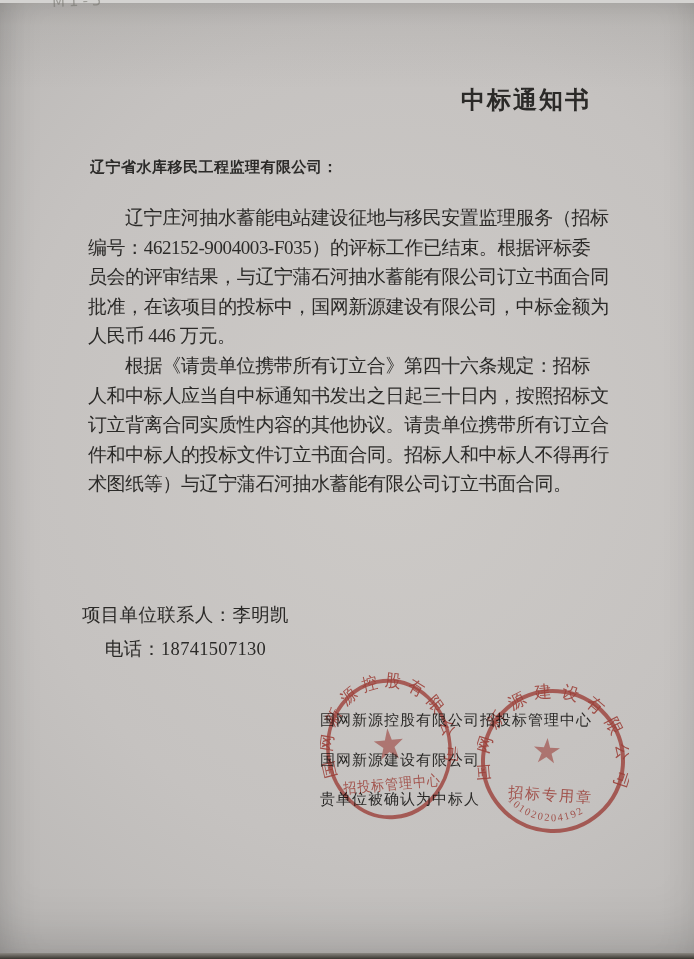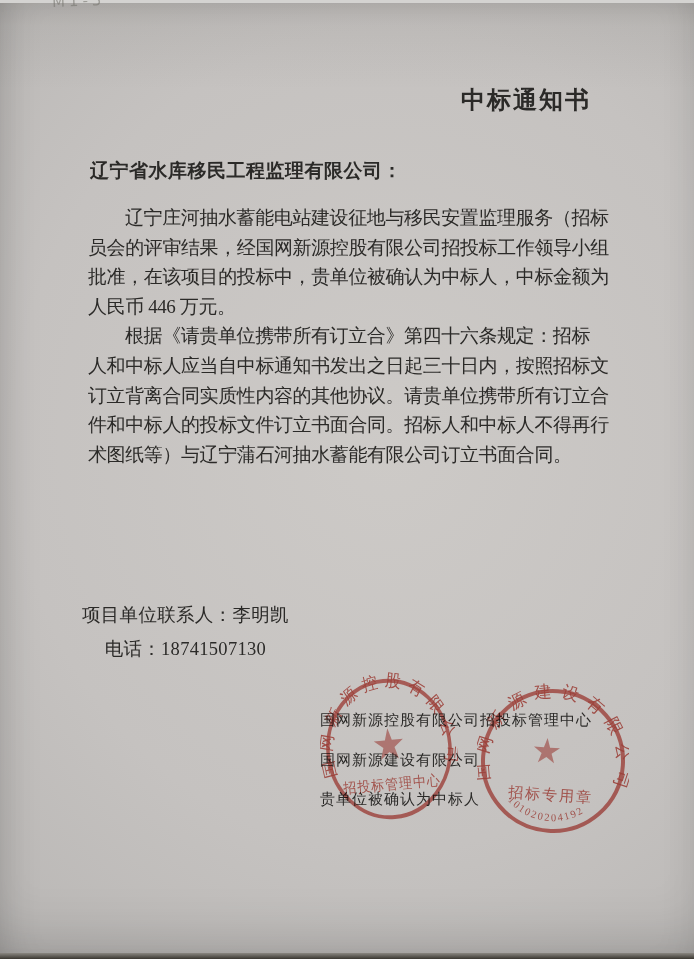--- a/index.html
+++ b/index.html
@@ -26,21 +26,21 @@
     font-family:"DejaVu Sans",sans-serif; font-size:15px;
     color:#73726b; opacity:.55; letter-spacing:4px;
     transform:rotate(-2deg);
   }
   .doc-title {
     position:absolute; top:84px; left:86px; width:505px;
     text-align:right; font-size:24px; font-weight:600; letter-spacing:2px;
   }
   .recipient {
     position:absolute; top:158px; left:90px;
-    font-size:19px; font-weight:bold; letter-spacing:.5px;
+    font-size:15px; font-weight:bold; letter-spacing:.5px;
   }
   .body-block {
     position:absolute; top:195px; left:88px; width:512px;
     font-size:19px; line-height:29.6px; letter-spacing:-0.4px;margin-top:8px;
   }
   .body-line { white-space:nowrap; }
   .body-line.indent { text-indent:37px; }
   .contact {
     position:absolute; top:598px; left:82px;
     font-size:18.5px; line-height:34px; letter-spacing:.3px;text-align:center;
@@ -62,22 +62,23 @@
   <div class="top-strip"></div>
 
   <div class="pencil-note">M1-5</div>
 
   <div class="doc-title">中标通知书</div>
 
   <div class="recipient">辽宁省水库移民工程监理有限公司：</div>
 
   <div class="body-block">
     <div class="body-line indent">辽宁庄河抽水蓄能电站建设征地与移民安置监理服务（招标</div>
-    <div class="body-line">员会的评审结果，经国网新源控股有限公司招投标工作领导小组</div>
-    <div class="body-line">批准，在该项目的投标中，贵单位被确认为中标人，中标金额为</div>
+    <div class="body-line">编号：462152-9004003-F035）的评标工作已结束。根据评标委</div>
+    <div class="body-line">员会的评审结果，与辽宁蒲石河抽水蓄能有限公司订立书面合同</div>
+    <div class="body-line">批准，在该项目的投标中，国网新源建设有限公司，中标金额为</div>
     <div class="body-line">人民币 446 万元。</div>
     <div class="body-line indent">根据《请贵单位携带所有订立合》第四十六条规定：招标</div>
     <div class="body-line">人和中标人应当自中标通知书发出之日起三十日内，按照招标文</div>
     <div class="body-line">订立背离合同实质性内容的其他协议。请贵单位携带所有订立合</div>
     <div class="body-line">件和中标人的投标文件订立书面合同。招标人和中标人不得再行</div>
     <div class="body-line">术图纸等）与辽宁蒲石河抽水蓄能有限公司订立书面合同。</div>
   </div>
 
   <div class="contact">
     <div>项目单位联系人：李明凯</div>

